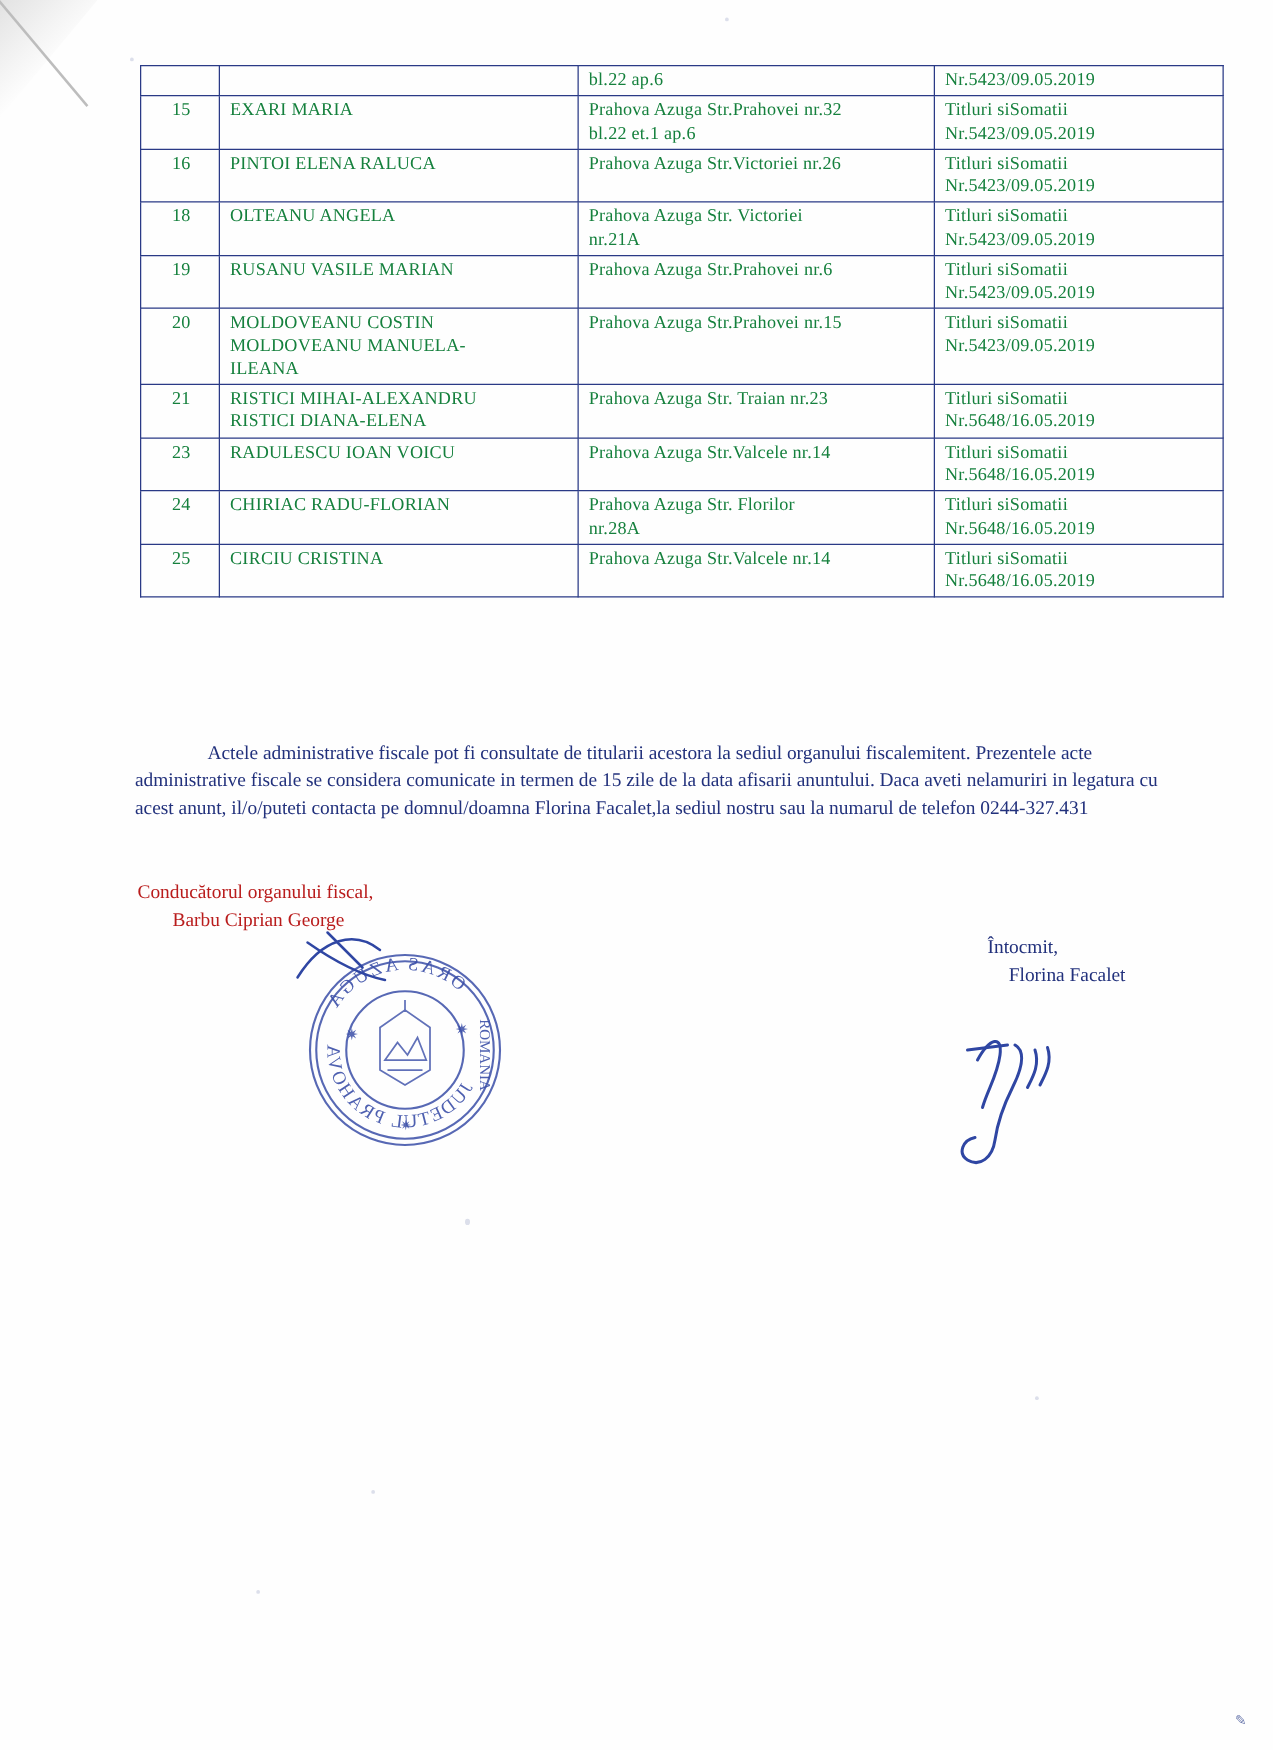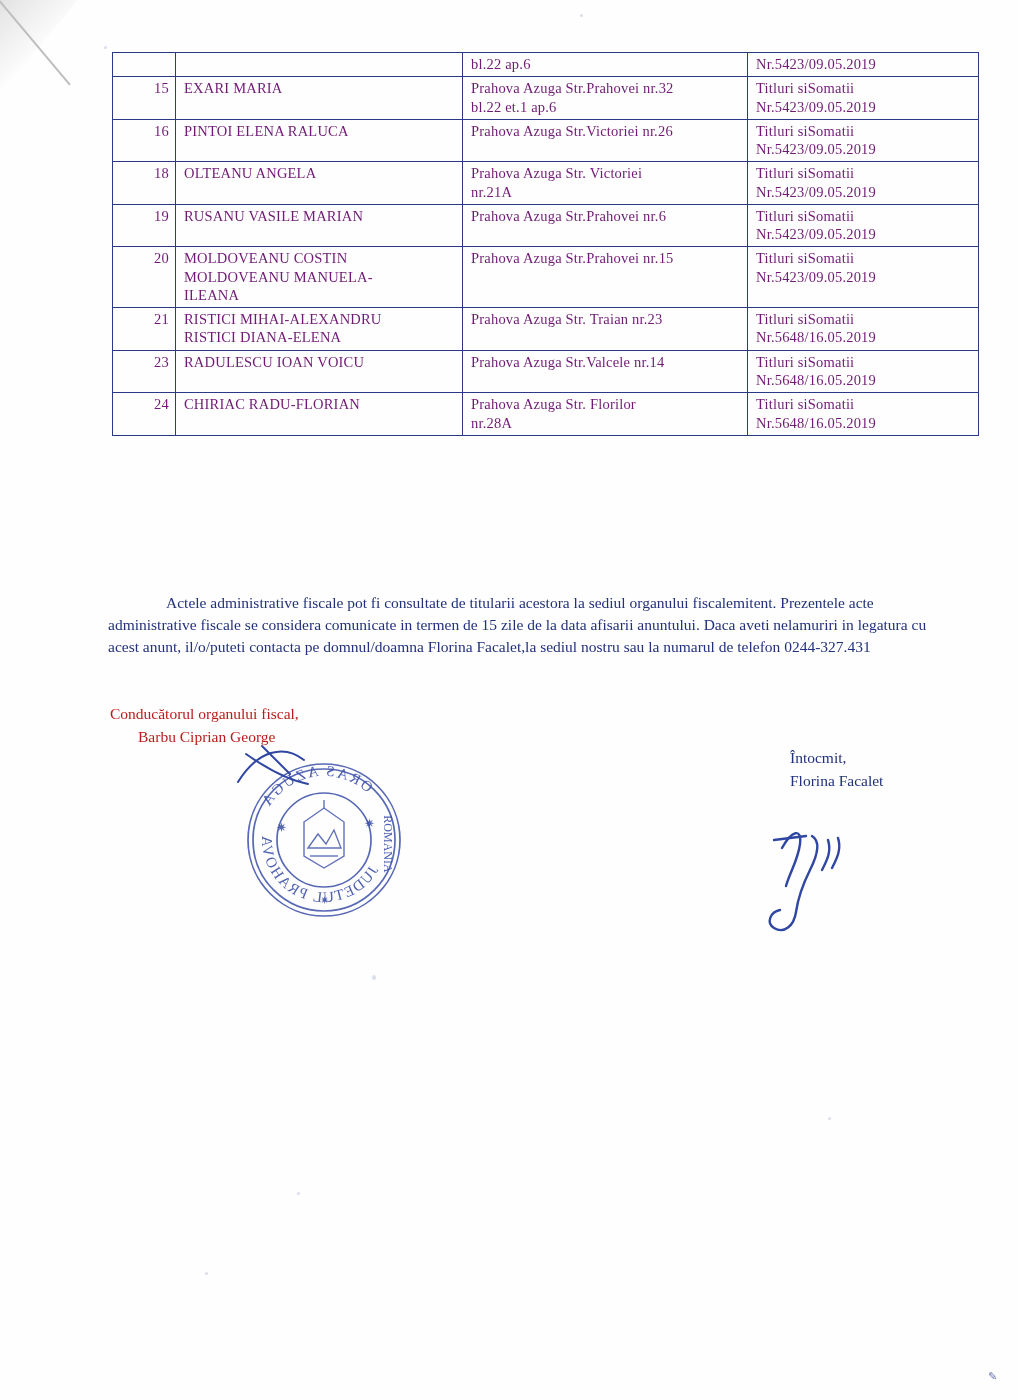--- a/index.html
+++ b/index.html
@@ -72,25 +72,25 @@
     width: 100%;
     table-layout: fixed;
   }
   table.reg td {
     border: 1px solid #2a3a86;
     padding: 2px 6px 3px 8px;
     vertical-align: top;
     font-size: 14.5px;
     line-height: 1.26;
     letter-spacing: .2px;
-    color: #701a75;
+    color: #15803d;
   }
   td.c-no {
     width: 48px;
-    text-align: right;
+    text-align: center;
     padding-left: 8px;
   }
   td.c-name {
     width: 272px;
   }
   td.c-addr {
     width: 270px;
   }
   td.c-doc {
     width: 216px;
@@ -132,21 +132,21 @@
 
   .intocmit {
     position: absolute;
     left: 790px;
     top: 746px;
     font-size: 15.5px;
     line-height: 1.5;
     color: #22317c;
     text-align: left;
   }
-  .intocmit .nm { padding-left: 0px; }
+  .intocmit .nm { padding-left: 0px; margin-left: 17px; }
 
   
   .stamp {
     position: absolute;
     left: 236px;
     top: 752px;
     width: 176px;
     height: 176px;
   }
   .stamp svg { display: block; }
@@ -295,20 +295,29 @@
           <td class="c-addr">
             <span>Prahova Azuga Str. Florilor</span>
             <span class="line2">nr.28A</span>
           </td>
           <td class="c-doc">
             <span>Titluri siSomatii</span>
             <span class="line2">Nr.5648/16.05.2019</span>
           </td>
         </tr>
 
+        <tr>
+          <td class="c-no">25</td>
+          <td class="c-name">CIRCIU CRISTINA</td>
+          <td class="c-addr">Prahova Azuga Str.Valcele nr.14</td>
+          <td class="c-doc">
+            <span>Titluri siSomatii</span>
+            <span class="line2">Nr.5648/16.05.2019</span>
+          </td>
+        </tr>
 
 
       </tbody>
     </table>
   </div>
 
   <div class="body-text">
     <p class="first">Actele administrative fiscale pot fi consultate de titularii acestora la sediul organului fiscalemitent. Prezentele acte administrative fiscale se considera comunicate in termen de 15 zile de la data afisarii anuntului. Daca aveti nelamuriri in legatura cu acest anunt, il/o/puteti contacta pe domnul/doamna Florina Facalet,la sediul nostru sau la numarul de telefon 0244-327.431</p>
   </div>
 

